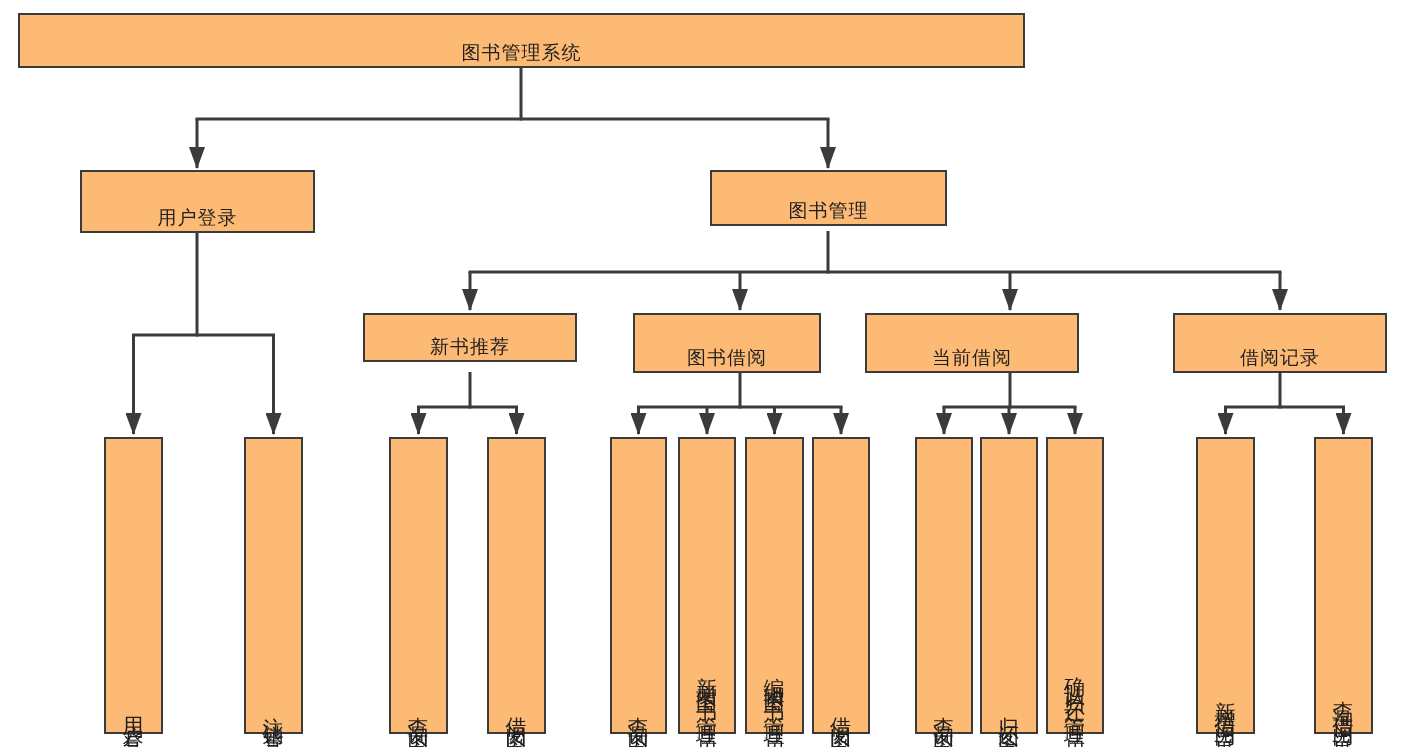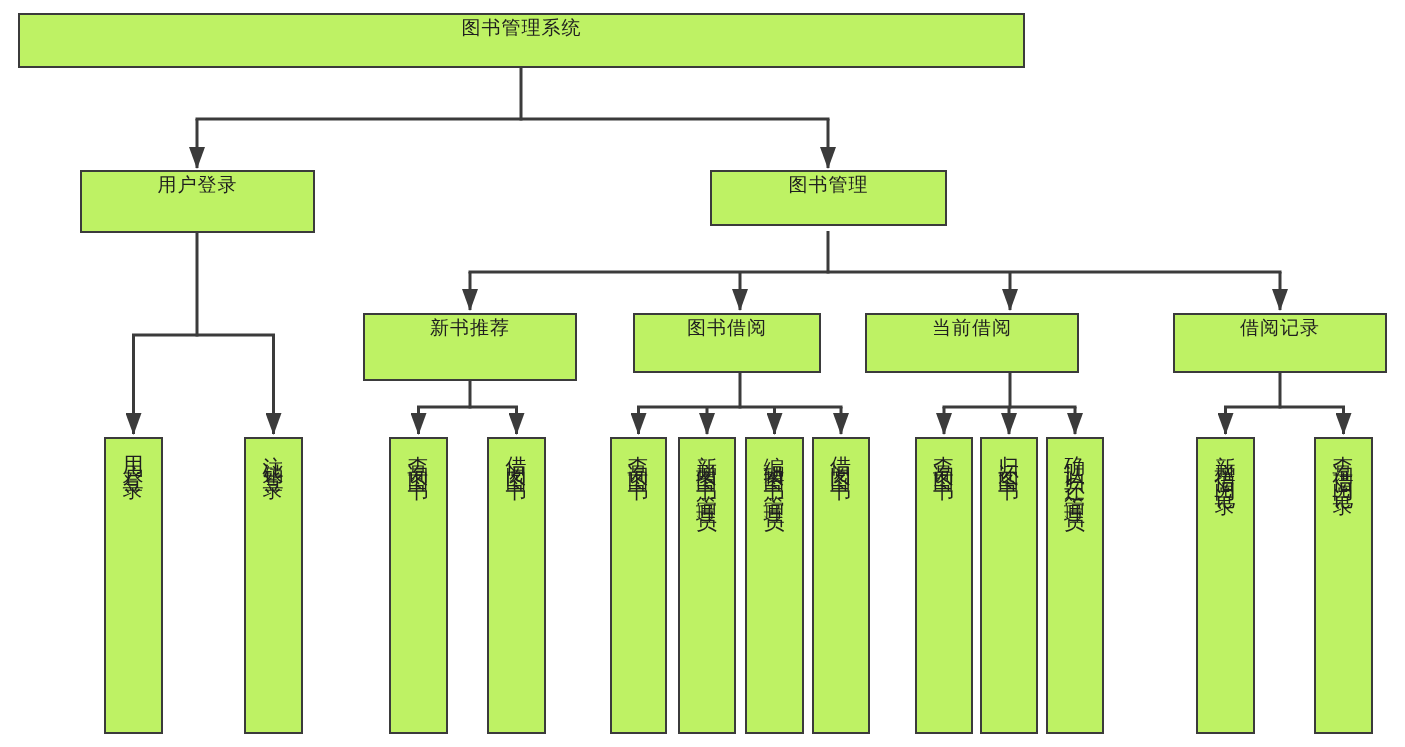--- a/index.html
+++ b/index.html
@@ -14,40 +14,40 @@
   .connectors {
     position: absolute;
     left: 0; top: 0;
     width: 1405px; height: 747px;
     pointer-events: none;
   }
   .box {
     position: absolute;
     box-sizing: border-box;
     border: 2.5px solid #3b3b3b;
-    background: #bef264;
+    background: #fdba74;
     display: flex;
-    align-items: flex-start;
+    align-items: flex-end;
     justify-content: center;
     color: #1f1f1f;
   }
   .box.h { font-size: 19px; letter-spacing: 1px; }
   .box.h span { white-space: nowrap; }
   .box.v span {
     writing-mode: vertical-rl;
     font-size: 21px;
     letter-spacing: 8px;
     line-height: 1;
     white-space: nowrap;
   }
   
   .n-root           { left: 18px;   top: 13px;  width: 1007px; height: 55px; }
   .n-user-login     { left: 80px;   top: 170px; width: 235px;  height: 63px; }
   .n-book-mgmt      { left: 710px;  top: 170px; width: 237px;  height: 56px; }
-  .n-new-book-rec   { left: 363px;  top: 313px; width: 214px;  height: 68px; }
+  .n-new-book-rec   { left: 363px;  top: 313px; width: 214px;  height: 49px; }
   .n-book-borrow    { left: 633px;  top: 313px; width: 188px;  height: 60px; }
   .n-current-borrow { left: 865px;  top: 313px; width: 214px;  height: 60px; }
   .n-borrow-record  { left: 1173px; top: 313px; width: 214px;  height: 60px; }
   .leaf { top: 437px; height: 297px; }
   .l-user-login     { left: 104px;  width: 59px; }
   .l-logout         { left: 244px;  width: 59px; }
   .l-nbr-query      { left: 389px;  width: 59px; }
   .l-nbr-borrow     { left: 487px;  width: 59px; }
   .l-bb-query       { left: 610px;  width: 57px; }
   .l-bb-add         { left: 678px;  width: 58px; }

